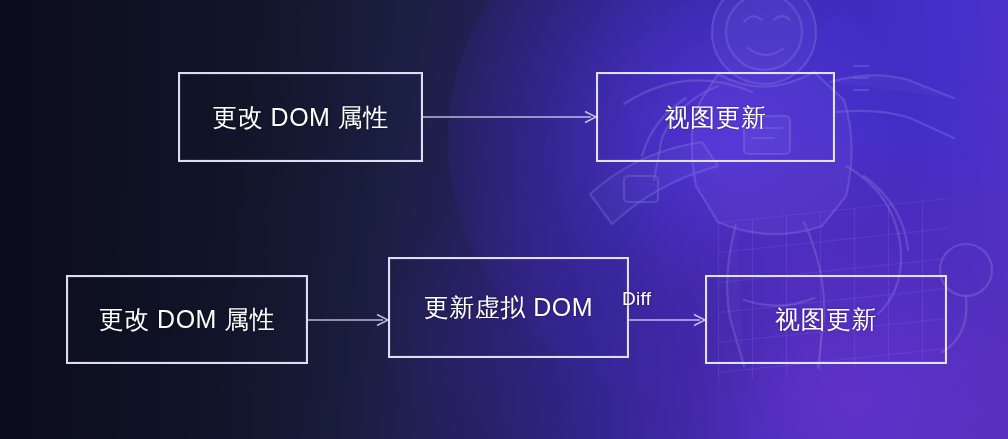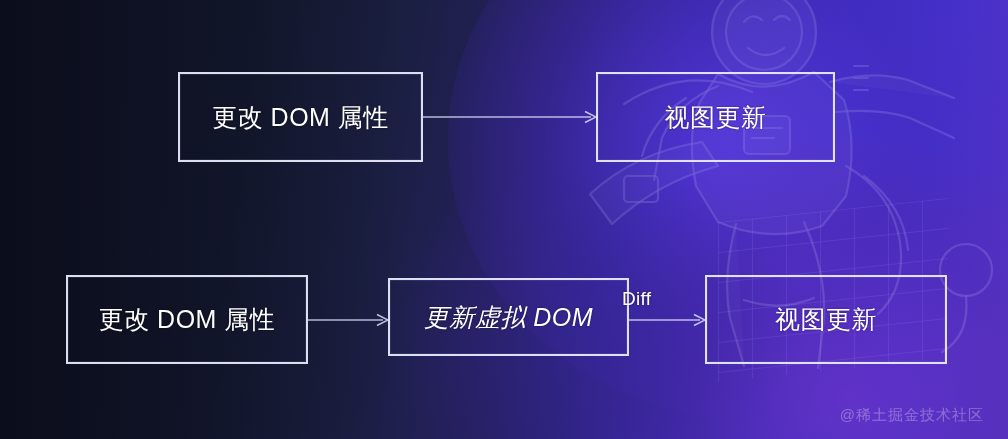--- a/index.html
+++ b/index.html
@@ -95,21 +95,21 @@
   .flow-box .label {
     font-size: 25px;
     line-height: 1;
     white-space: nowrap;
   }
   
   #box-top-1 { left: 178px; top: 72px;  width: 245px; height: 90px; }
   #box-top-2 { left: 596px; top: 72px;  width: 239px; height: 90px; }
   
   #box-bot-1 { left: 66px;  top: 275px; width: 242px; height: 89px; }
-  #box-bot-2 { left: 388px; top: 278px; width: 241px; height: 78px; font-style: italic; }
+  #box-bot-2 { left: 388px; top: 257px; width: 241px; height: 101px; }
   #box-bot-3 { left: 705px; top: 275px; width: 242px; height: 89px; }
 
   
   .connector {
     position: absolute;
     height: 14px;
     display: block;
   }
   .connector svg { display: block; overflow: visible; }
   #conn-top   { left: 423px; top: 110px; width: 175px; }
@@ -225,15 +225,14 @@
       <path d="M65 1.5 L76 7 L65 12.5" fill="none" stroke="rgba(225,228,255,0.82)" stroke-width="1.4"></path>
     </svg>
   </div>
 
   <div class="diff-label">Diff</div>
 
   <div class="flow-box" id="box-bot-3">
     <span class="label">视图更新</span>
   </div>
 
-  <div class="watermark">@稀土掘金技术社区</div>
 
 </div>
 
 </body></html>

